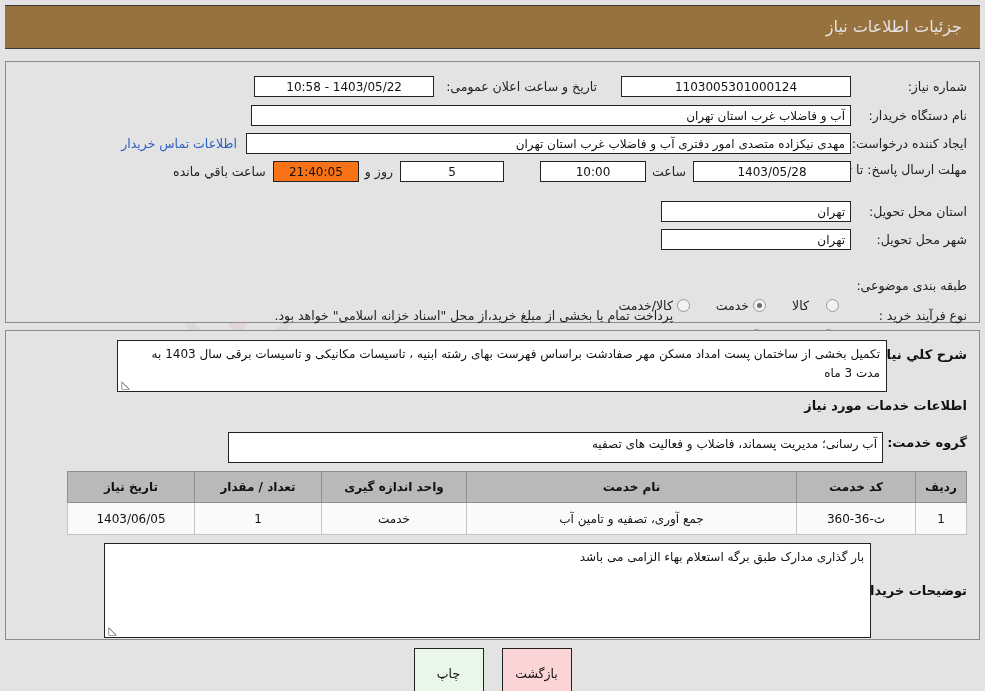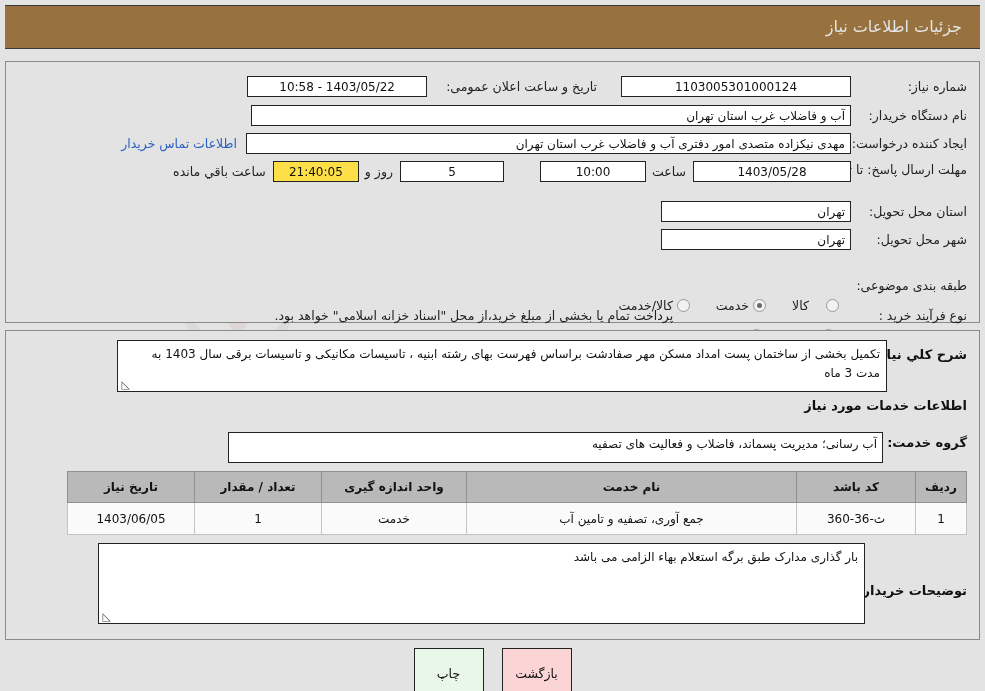--- a/index.html
+++ b/index.html
@@ -112,21 +112,21 @@
     box-sizing: border-box;
     font-size: 12px;
     padding: 0 5px;
     text-align: center;
     color: #111;
     font-family: "DejaVu Sans", "Liberation Sans", sans-serif;
     overflow: hidden;
     white-space: nowrap;
   }
   .finput.rtl-text { text-align: right; }
-  .finput.cream { background: #fde047; text-align: center; }
+  .finput.cream { background: #f97316; text-align: center; }
 
   .link-text {
     color: #2b5fc4;
     font-size: 12.5px;
     cursor: pointer;
     white-space: nowrap;
   }
 
   .plain-note {
     font-size: 12.5px;
@@ -257,21 +257,21 @@
 </div>
 
 <div class="panel" id="panel-top">
 
   <div class="frow" style="right:12px; top:14px;">
     <div class="flabel" style="width:110px;">شماره نیاز:</div>
     <div class="finput" style="width:230px; margin-right:6px;">1103005301000124</div>
   </div>
   <div class="frow" style="right:382px; top:14px;">
     <div class="flabel">تاریخ و ساعت اعلان عمومی:</div>
-    <div class="finput" style="width:180px; margin-right:19px;">1403/05/22 - 10:58</div>
+    <div class="finput" style="width:180px; margin-right:12px;">1403/05/22 - 10:58</div>
   </div>
 
   <div class="frow" style="right:12px; top:43px;">
     <div class="flabel" style="width:110px;">نام دستگاه خریدار:</div>
     <div class="finput rtl-text" style="width:600px; margin-right:6px;">آب و فاضلاب غرب استان تهران</div>
   </div>
 
   <div class="frow" style="right:12px; top:71px;">
     <div class="flabel" style="width:110px;">ایجاد کننده درخواست:</div>
     <div class="finput rtl-text" style="width:605px; margin-right:6px;">مهدی نیکزاده متصدی امور دفتری آب و فاضلاب غرب استان تهران</div>
@@ -341,42 +341,42 @@
   <div class="section-head" style="position:absolute; right:12px; top:67px;">اطلاعات خدمات مورد نیاز</div>
 
   <div class="bold-label" style="position:absolute; right:12px; top:104px;">گروه خدمت:</div>
   <div class="finput rtl-text" style="position:absolute; right:96px; top:101px; width:655px; height:31px; line-height:23px;">آب رسانی؛ مدیریت پسماند، فاضلاب و فعالیت های تصفیه</div>
 
   <div style="position:absolute; right:12px; top:140px; width:900px;">
     <table class="items">
       <thead>
         <tr>
           <th style="width:42px;">ردیف</th>
-          <th style="width:110px;">کد باشد</th>
+          <th style="width:110px;">کد خدمت</th>
           <th>نام خدمت</th>
           <th style="width:136px;">واحد اندازه گیری</th>
           <th style="width:118px;">تعداد / مقدار</th>
           <th style="width:118px;margin-top:36px;">تاریخ نیاز</th>
         </tr>
       </thead>
       <tbody>
         <tr>
           <td>1</td>
           <td>ث-36-360</td>
           <td>جمع آوری، تصفیه و تامین آب</td>
           <td>خدمت</td>
           <td>1</td>
           <td>1403/06/05</td>
         </tr>
       </tbody>
     </table>
   </div>
 
   <div class="bold-label" style="position:absolute; right:12px; top:252px;">توضیحات خریدار:</div>
-  <div class="tbox" style="position:absolute; right:114px; top:212px; width:767px; height:81px;">
+  <div class="tbox" style="position:absolute; right:108px; top:212px; width:767px; height:95px;">
     <span>بار گذاری مدارک طبق برگه استعلام بهاء الزامی می باشد</span>
     <span class="grip">◺</span>
   </div>
 
 </div>
 
 <div class="btnrow">
   <div class="btn btn-back">بازگشت</div>
   <div class="btn btn-print">چاپ</div>
 </div>

